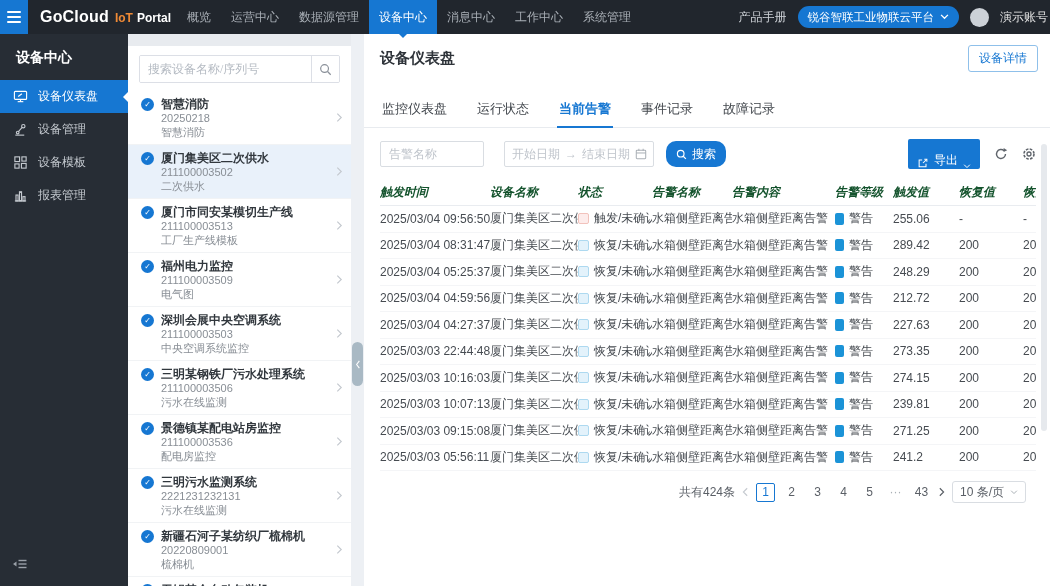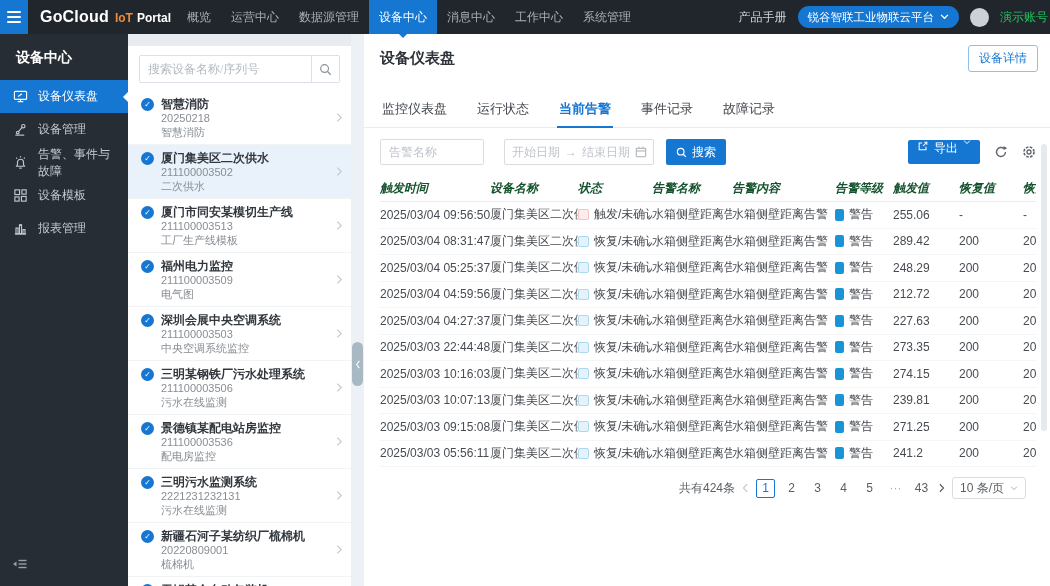--- a/index.html
+++ b/index.html
@@ -17,21 +17,21 @@
   .logo-prod { color:#ef8a36; }
   .logo-suffix { color:#fff; margin-left:4px; }
   .nav { display:flex; height:34px; margin-left:6px; }
   .nav-item { padding:0 10px; line-height:34px; font-size:12px; color:#a9afb6; cursor:pointer; white-space:nowrap; }
   .nav-item.active { background:#1677d2; color:#fff; position:relative; }
   .nav-item.active::after { content:""; position:absolute; left:50%; bottom:-9px; margin-left:-5px; border:5px solid transparent; border-top-color:#1677d2; }
   .topbar-right { margin-left:auto; display:flex; align-items:center; gap:11px; padding-right:2px; }
   .manual { font-size:12px; color:#cfd3d8; cursor:pointer; white-space:nowrap; }
   .pill { background:#1677d2; border-radius:12px; height:22px; padding:0 10px; font-size:11.5px; display:flex; align-items:center; gap:6px; cursor:pointer; white-space:nowrap; }
   .avatar { width:19px; height:19px; border-radius:50%; background:#ccd1d7; }
-  .account { font-size:12px; color:#22c55e; white-space:nowrap; }
+  .account { font-size:12px; color:#e5e5e5; white-space:nowrap; }
 
   
   .bodyrow { flex:1; display:flex; min-height:0; }
 
   
   .sidenav { flex:0 0 128px; background:#272d35; color:#c4c9cf; position:relative; }
   .sidenav-title { color:#fff; font-size:14px; font-weight:700; padding:15px 16px 13px; }
   .snav-item { height:33px; display:flex; align-items:center; gap:10px; padding:0 13px; font-size:12px; cursor:pointer; position:relative; }
   .snav-item svg { flex:0 0 auto; }
   .snav-item.active { background:#1677d2; color:#fff; }
@@ -68,23 +68,23 @@
   .tab { font-size:13px; color:#42474d; padding:5px 2px 8px; cursor:pointer; white-space:nowrap; }
   .tab.active { color:#1677d2; font-weight:700; border-bottom:2px solid #1677d2; margin-bottom:-1px; }
 
   .content { flex:1; min-height:0; padding:11px 14px 0 16px; display:flex; flex-direction:column; }
   .filter-row { display:flex; align-items:center; }
   .f-input { width:104px; height:26px; border:1px solid #d9dde2; border-radius:2px; font-size:12px; padding:0 8px; color:#333; outline:none; font-family:inherit; }
   .f-input::placeholder { color:#bfc4cb; }
   .date-box { width:150px; height:26px; border:1px solid #d9dde2; border-radius:2px; display:flex; align-items:center; font-size:12px; color:#bfc4cb; padding:0 7px; margin-left:20px; gap:5px; cursor:pointer; }
   .date-box .ph { white-space:nowrap; }
   .date-box .cal { margin-left:auto; color:#aab0b6; display:flex; }
-  .btn-search { margin-left:12px; height:26px; background:#1677d2; color:#fff; border:none; border-radius:2px; font-size:12px; padding:0 10px; display:flex; align-items:center; gap:5px; cursor:pointer; font-family:inherit; }
+  .btn-search { margin-left:12px; height:26px; background:#1677d2; color:#fff; border:none; border-radius:10px; font-size:12px; padding:0 10px; display:flex; align-items:center; gap:5px; cursor:pointer; font-family:inherit; }
   .filter-right { margin-left:auto; display:flex; align-items:center; gap:14px; }
-  .btn-export { height:24px; background:#1677d2; color:#fff; border:none; border-radius:2px; font-size:12px; padding:0 9px; display:flex; align-items:flex-start; gap:5px; cursor:pointer; font-family:inherit; }
+  .btn-export { height:30px; background:#1677d2; color:#fff; border:none; border-radius:2px; font-size:12px; padding:0 9px; display:flex; align-items:flex-end; gap:5px; cursor:pointer; font-family:inherit; }
   .icon-btn { color:#5f646b; display:flex; cursor:pointer; }
 
   
   .table { margin-top:11px; font-size:12px; }
   .thead { display:flex; align-items:center; height:26px; color:#14532d; font-weight:700; border-bottom:1px solid #e9ecf0;font-style:italic; }
   .tr { display:flex; align-items:center; height:26.5px; color:#464b51; border-bottom:1px solid #f4f5f7; }
   .td,.th { padding-right:6px; white-space:nowrap; overflow:hidden; }
   .c1{width:110px}.c2{width:88px}.c3{width:74px;display:flex;align-items:center;gap:5px}
   .c4{width:80px}.c5{width:103px}.c6{width:58px;display:flex;align-items:center;gap:5px}
   .c7{width:66px}.c8{width:64px}.c9{flex:1}
@@ -157,30 +157,20 @@
         <svg width="15" height="15" viewBox="0 0 16 16" fill="none" stroke="currentColor" stroke-width="1.2">
             <circle cx="11" cy="4.5" r="1.8"></circle>
             <path d="M9.8 5.8 5.5 10.5"></path>
             <circle cx="5" cy="11.3" r="1.4"></circle>
             <line x1="2.5" y1="14" x2="12" y2="14"></line>
           </svg>
         <span>设备管理</span>
       </div>
       <div class="snav-item">
         <svg width="15" height="15" viewBox="0 0 16 16" fill="none" stroke="currentColor" stroke-width="1.2">
-            <path d="M8 4.5a3.2 3.2 0 0 1 3.2 3.2v2.6l1 1.7H3.8l1-1.7V7.7A3.2 3.2 0 0 1 8 4.5z"></path>
-            <line x1="6.6" y1="14" x2="9.4" y2="14"></line>
-            <line x1="8" y1="1.2" x2="8" y2="2.6"></line>
-            <line x1="3.4" y1="2.8" x2="4.4" y2="3.8"></line>
-            <line x1="12.6" y1="2.8" x2="11.6" y2="3.8"></line>
-          </svg>
-        <span>告警、事件与故障</span>
-      </div>
-      <div class="snav-item">
-        <svg width="15" height="15" viewBox="0 0 16 16" fill="none" stroke="currentColor" stroke-width="1.2">
             <rect x="2" y="2" width="5" height="5"></rect>
             <rect x="9.5" y="2" width="4.5" height="4.5"></rect>
             <rect x="2" y="9.5" width="4.5" height="4.5"></rect>
             <rect x="9" y="9" width="5" height="5"></rect>
           </svg>
         <span>设备模板</span>
       </div>
       <div class="snav-item">
         <svg width="15" height="15" viewBox="0 0 16 16" fill="none" stroke="currentColor" stroke-width="1.2">
             <line x1="2" y1="13.8" x2="14" y2="13.8"></line>

